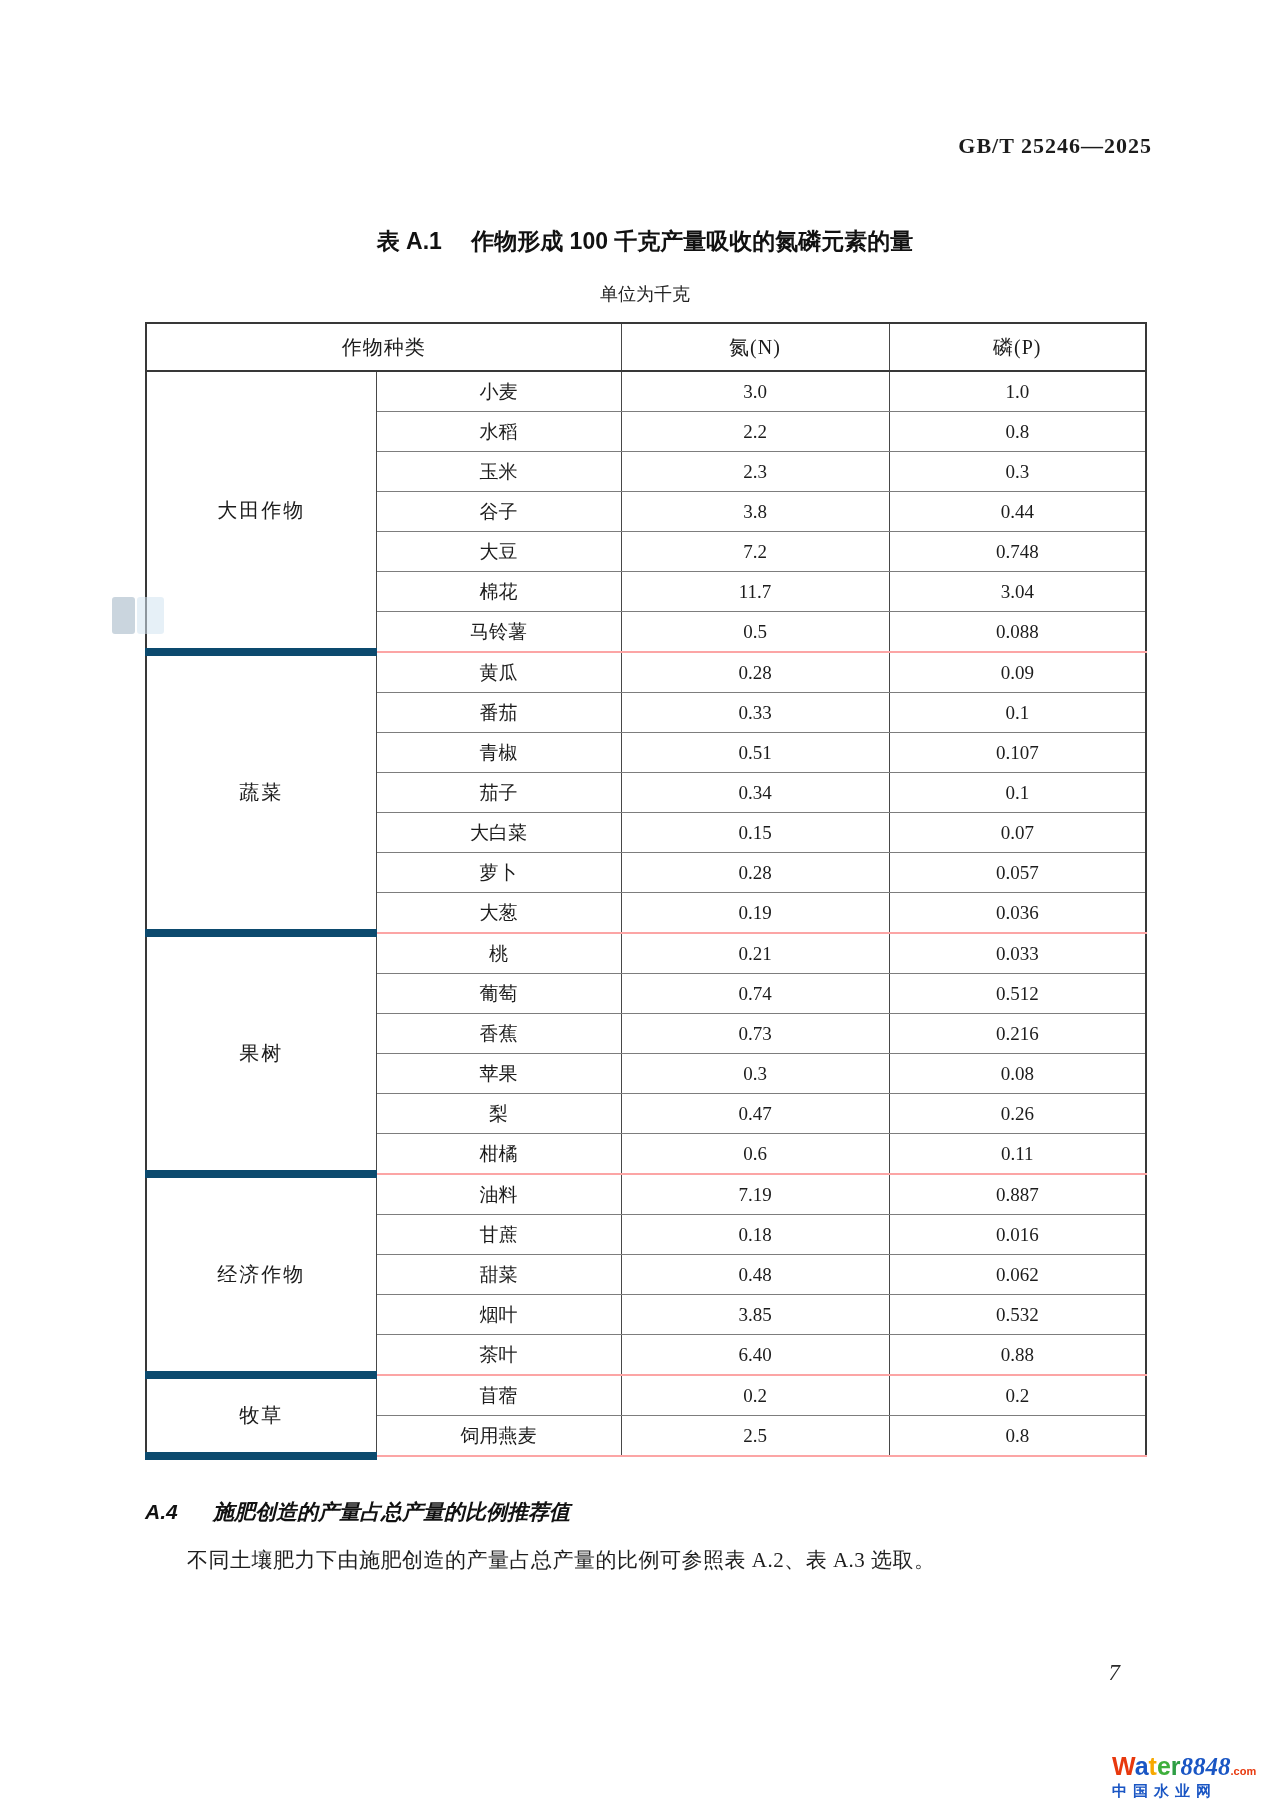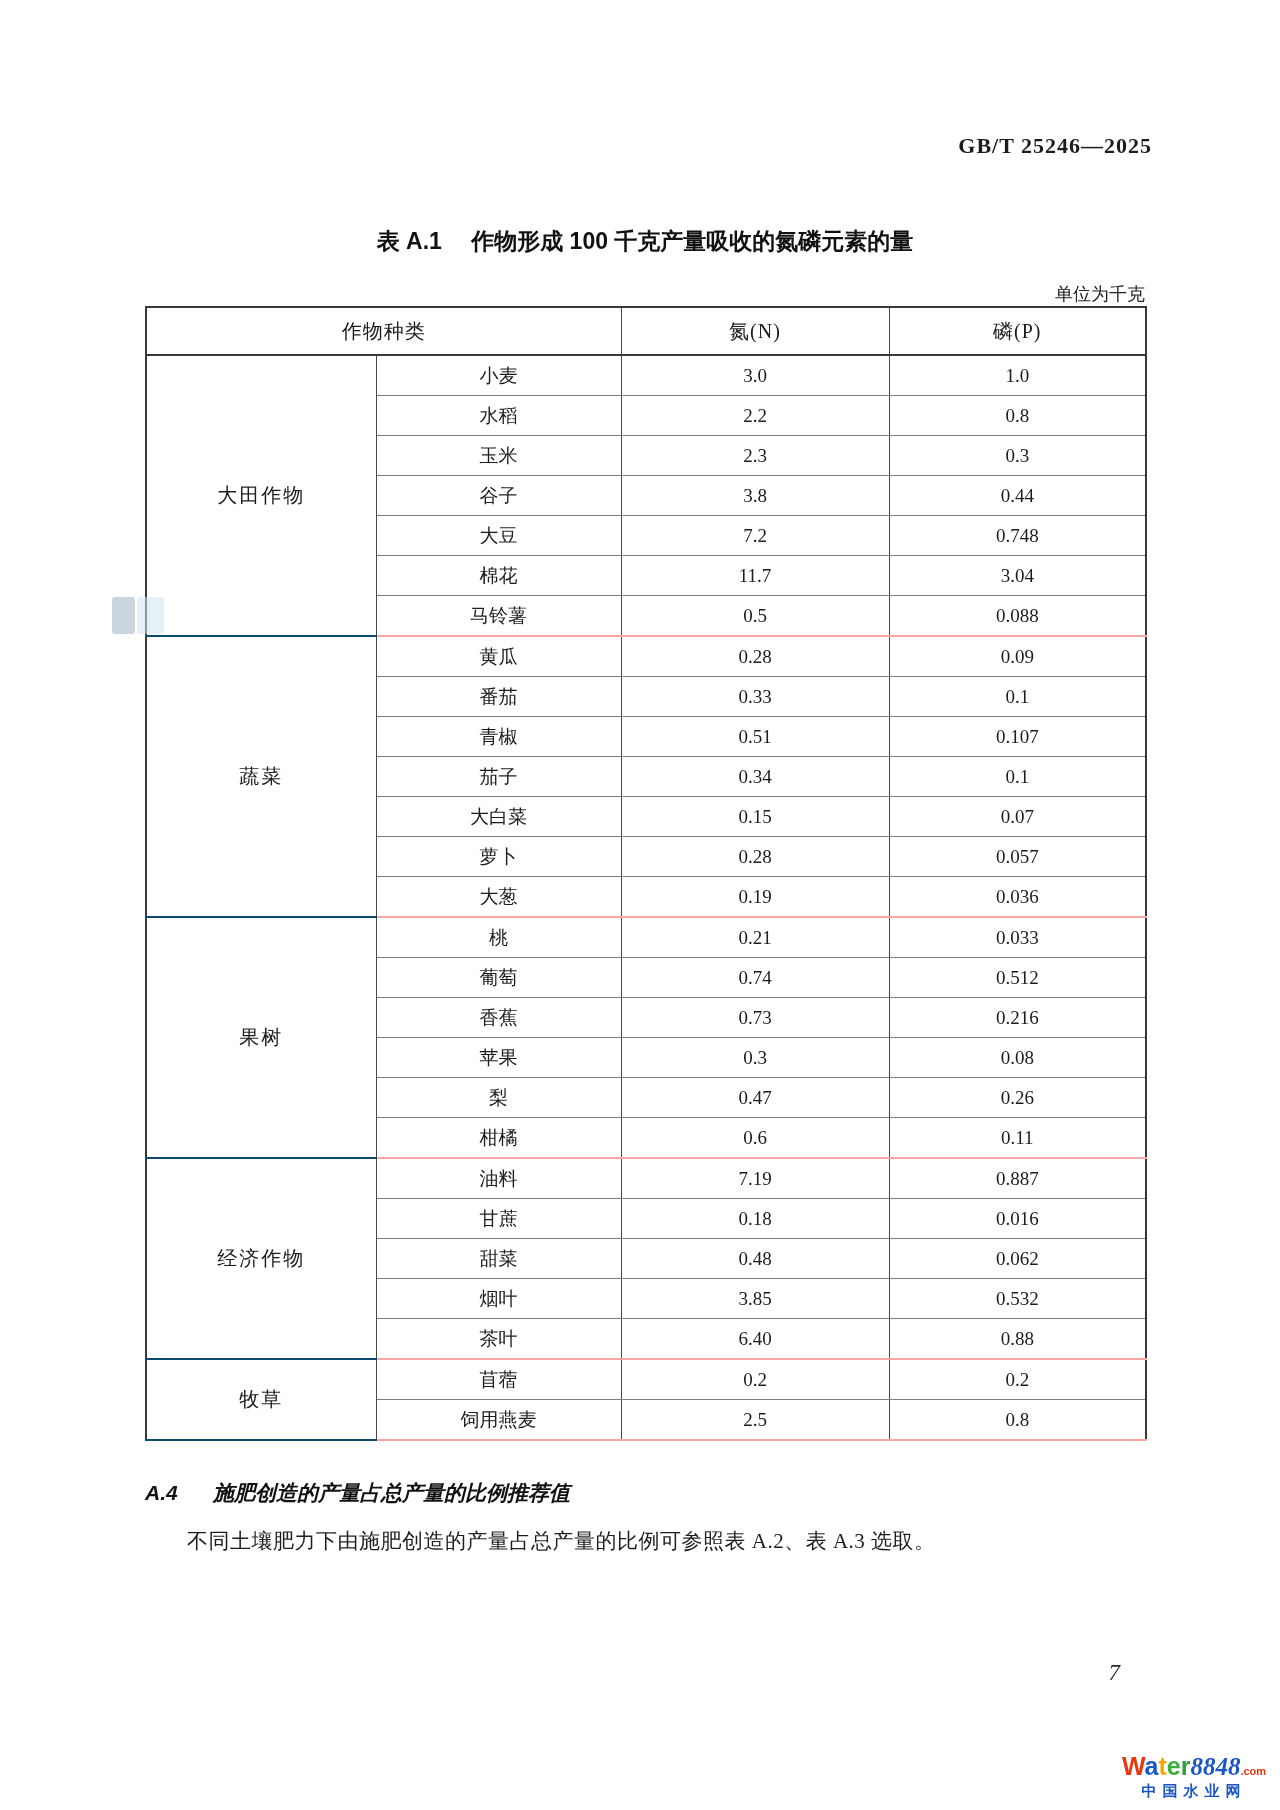--- a/index.html
+++ b/index.html
@@ -18,22 +18,22 @@
     font-family:"Liberation Serif","DejaVu Serif",serif;
   }
   .content{position:absolute;left:145px;top:222px;width:1000px;}
   .table-title{
     margin:4px;text-align:center;
     font-family:"Liberation Sans","DejaVu Sans",sans-serif;
     font-size:23px;font-weight:bold;line-height:30px;color:#111;
   }
   .title-text{margin-left:1em;}
   .unit-note{
-    text-align:right;font-size:18px;line-height:24px;
-    margin-top:26px;margin-bottom:0;color:#222;
+    text-align:center;font-size:18px;line-height:24px;
+    margin-top:26px;margin-bottom:16px;color:#222;
   }
   table.crops{
     width:100%;border-collapse:collapse;table-layout:fixed;
     border:2.5px solid #383838;
   }
   col.c-group{width:230px;}
   col.c-crop{width:245px;}
   col.c-n{width:268px;}
   col.c-p{width:257px;}
   .crops th{
@@ -42,21 +42,21 @@
     letter-spacing:1px;
   }
   .crops td{
     height:39px;text-align:center;font-size:19px;
     border:1px solid #7d7d7d;
     border-left:1.5px solid #474747;border-right:1.5px solid #474747;
     padding:0;
   }
   .crops td.group-cell{
     font-size:20px;letter-spacing:2px;
-    border-bottom:2px solid #0c4a6e;
+    border-bottom:8px solid #0c4a6e;
     background:#fff;
     margin-left:23px;
   }
   .crops tr.group-end td{border-bottom:2px solid #fca5a5;}
   .sec-heading{
     margin:38px 0 0 0;
     font-family:"Liberation Sans","DejaVu Sans",sans-serif;
     font-size:21px;font-weight:bold;line-height:28px;color:#111;font-style:italic;
   }
   .sec-heading .h-text{margin-left:1.4em;}
@@ -69,21 +69,21 @@
     font-size:23px;font-style:italic;color:#2a2a2a;
   }
   
   .edge-watermark{position:absolute;left:112px;top:597px;display:flex;gap:2px;opacity:0.55;}
   .edge-watermark .sq1{width:23px;height:37px;background:#9fb3c4;border-radius:3px;}
   .edge-watermark .sq2{width:27px;height:37px;background:#d3e4f1;border-radius:3px;}
   
   .brand{
     position:absolute;top:1754px;right:4px;width:164px;
     font-family:"Liberation Sans","DejaVu Sans",sans-serif;
-    text-align:center;line-height:1;
+    line-height:1;
   }
   .brand-top{white-space:nowrap;}
   .brand-top .bl{font-size:25px;font-weight:bold;}
   .brand-num{
     font-size:25px;font-weight:bold;font-style:italic;
     font-family:"Liberation Serif","DejaVu Serif",serif;
   }
   .brand-tld{font-size:11px;font-weight:bold;}
   .brand-sub{
     margin-top:4px;font-size:15px;font-weight:bold;letter-spacing:6px;

